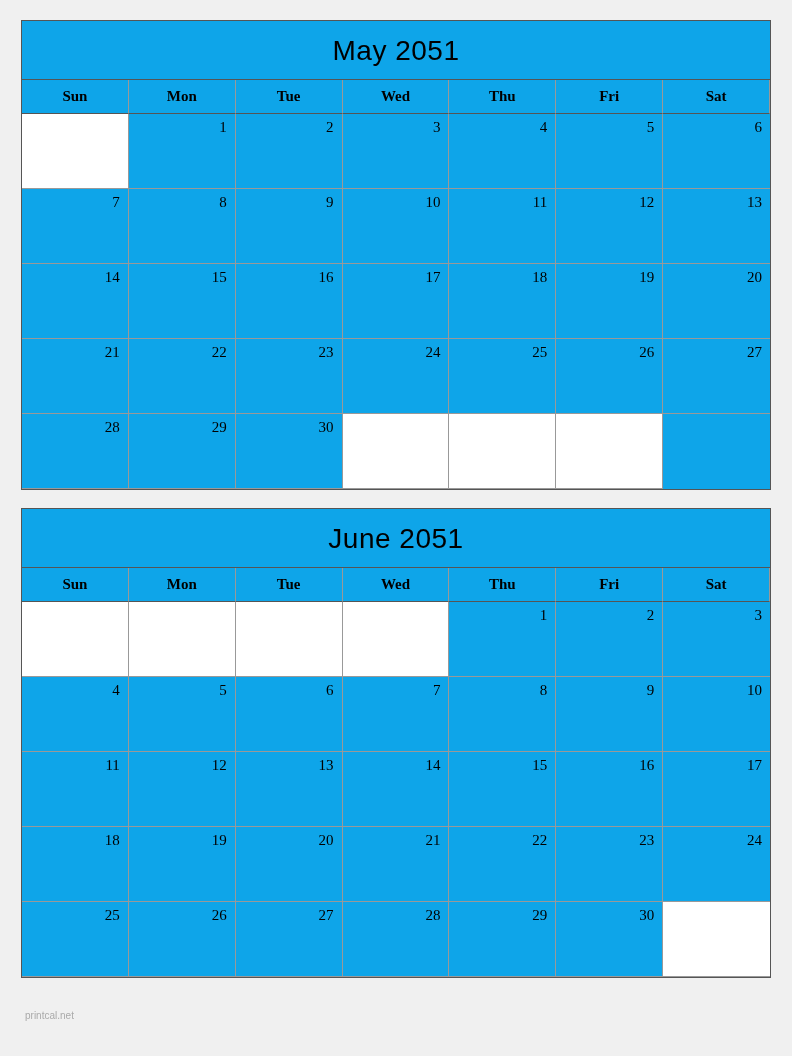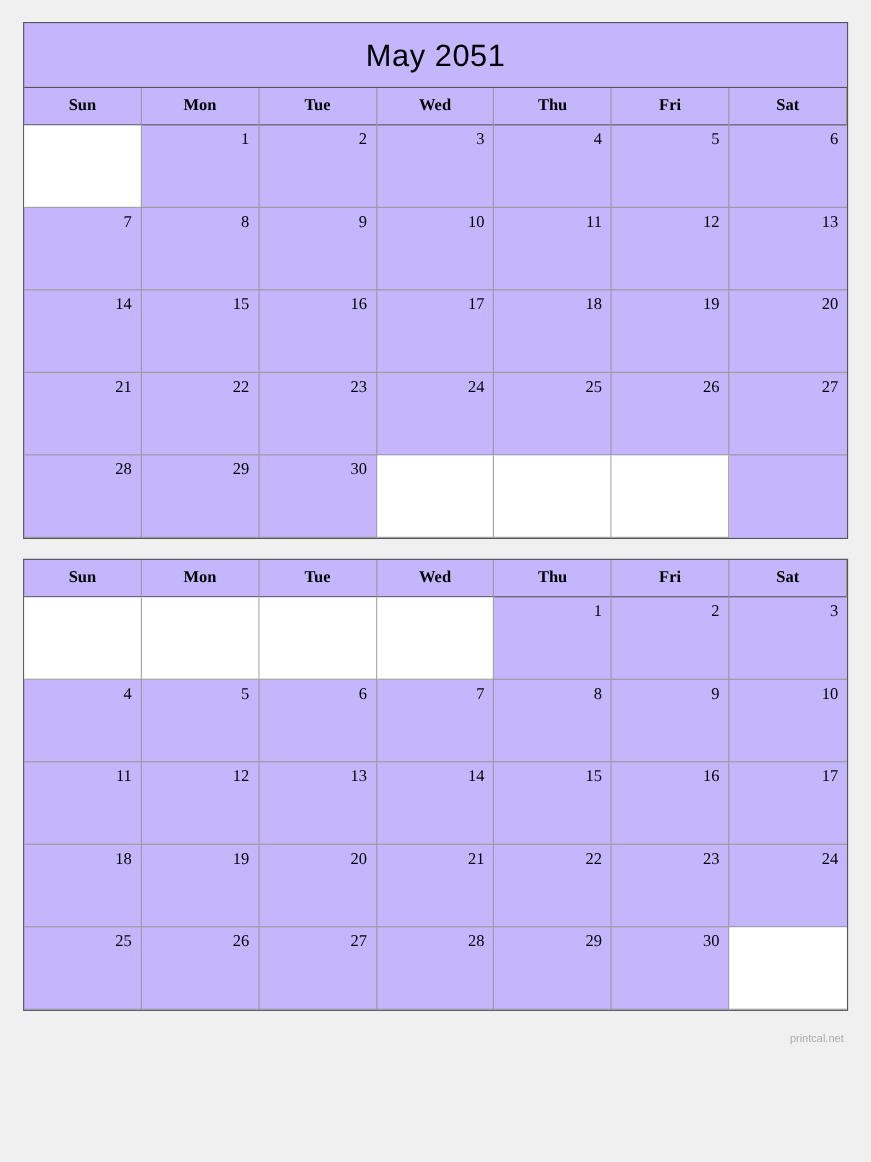--- a/index.html
+++ b/index.html
@@ -20,21 +20,21 @@
     }
 
     .calendar-container {
       display: flex;
       flex-direction: column;
       gap: 18px;
       width: 750px;
     }
 
     .calendar {
-      background: #c4b5fd;
+      background: #0ea5e9;
       border: 1.5px solid #555;
       width: 100%;
     }
 
     .calendar-title {
       text-align: center;
       font-size: 28px;
       font-weight: normal;
       padding: 14px 0 12px 0;
       border-bottom: 1.5px solid #555;
@@ -79,25 +79,25 @@
     .day-cell.empty {
       background: white;
     }
 
     .day-number {
       display: block;
       text-align: right;
     }
 
     .watermark {
-      text-align: right;
       font-size: 10px;
       color: #aaa;
       padding: 2px 4px;
       width: 100%;
+      margin-top: 12px;
     }
   </style>
 </head>
 <body>
 
 <div class="calendar-container">
     <div class="calendar">
       <div class="calendar-title">May 2051</div>
       <div class="calendar-grid">
         <div class="day-header">Sun</div>
@@ -197,20 +197,21 @@
         </div>
         <div class="day-cell">
           <span class="day-number">30</span>
         </div>
         <div class="day-cell empty"></div>
         <div class="day-cell empty"></div>
         <div class="day-cell empty"></div>
       </div>
     </div>
     <div class="calendar">
+      <div class="calendar-title">June 2051</div>
       <div class="calendar-grid">
         <div class="day-header">Sun</div>
         <div class="day-header">Mon</div>
         <div class="day-header">Tue</div>
         <div class="day-header">Wed</div>
         <div class="day-header">Thu</div>
         <div class="day-header">Fri</div>
         <div class="day-header">Sat</div>
         <div class="day-cell empty"></div>
         <div class="day-cell empty"></div>

